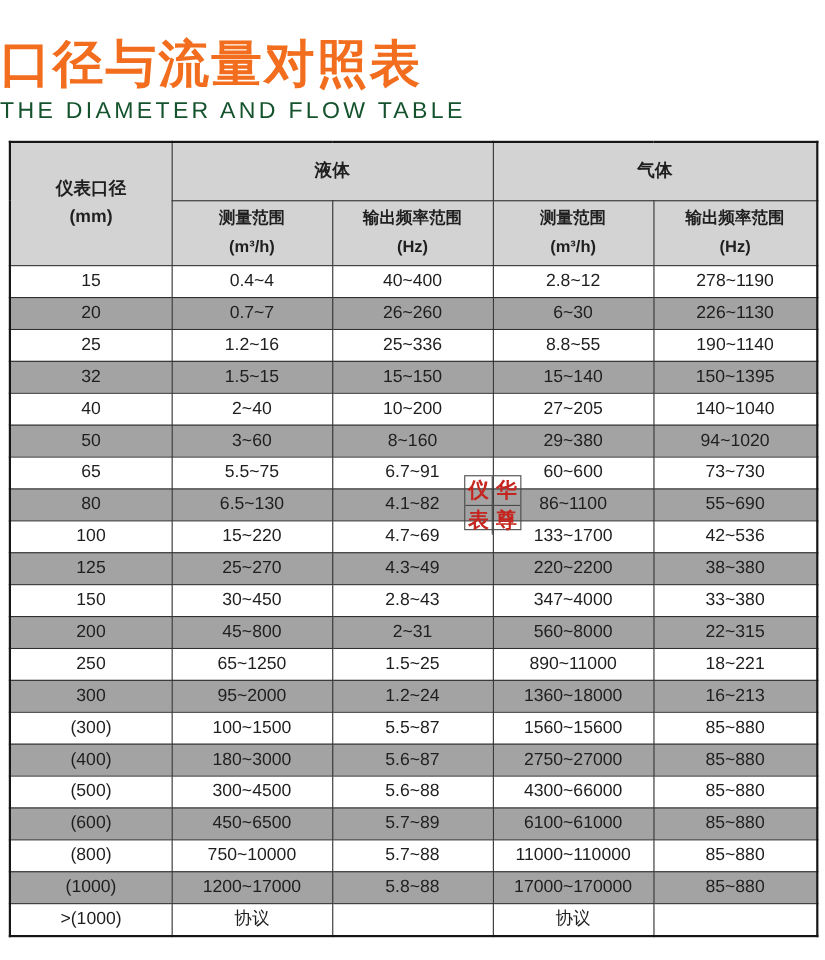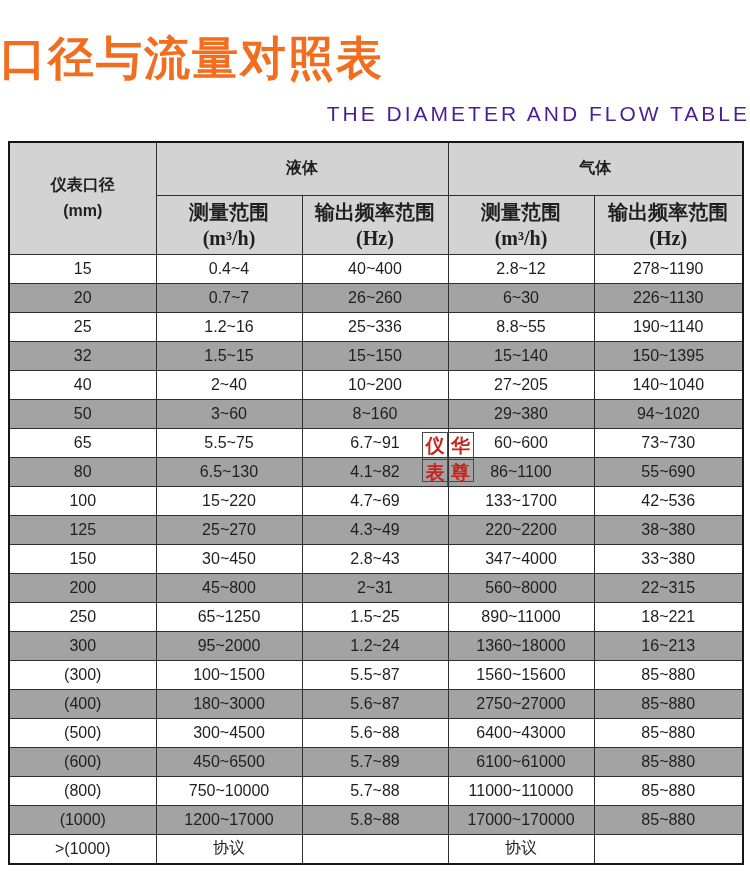--- a/index.html
+++ b/index.html
@@ -17,26 +17,26 @@
   }
   .page-title {
     margin-top: 33px;
     font-size: 46px;
     font-weight: 600;
     letter-spacing: 2px;
     color: #f26e1e;
     line-height: 1.1;
   }
   .page-subtitle {
-    margin-top: 18px;
-    text-align: right;
+    margin-top: 5px;
+    text-align: left;
     font-size: 21px;
     font-weight: 300;
     letter-spacing: 3px;
-    color: #4c1d95;
+    color: #14532d;
     line-height: 1.1;
   }
   table.flow-table {
     width: 734px;
     margin: 16px 8px 0 8px;
     border-collapse: collapse;
     table-layout: fixed;
     border: 2px solid #161616;
   }
   table.flow-table th,
@@ -46,21 +46,21 @@
     vertical-align: middle;
     padding: 0;
     color: #1f1f1f;
   }
   table.flow-table th {
     background: #d3d3d3;
     font-weight: bold;
     font-size: 16px;
   }
   table.flow-table tr.hdr-top th { height: 52px; }
-  table.flow-table tr.hdr-sub th { height: 58px; line-height: 26px; font-size: 20px; font-family: Liberation Serif, serif; }
+  table.flow-table tr.hdr-sub th { height: 58px; line-height: 26px; font-size: 15px; }
   table.flow-table td {
     height: 28px;
     font-size: 16px;
   }
   table.flow-table tr.stripe td { background: #a3a3a3; }
   .hdr-two-line div { line-height: 26px; }
   .watermark {
     position: absolute;
     left: 422px;
     top: 432px;
@@ -237,21 +237,21 @@
         <td>(400)</td>
         <td>180~3000</td>
         <td>5.6~87</td>
         <td>2750~27000</td>
         <td>85~880</td>
       </tr>
       <tr>
         <td>(500)</td>
         <td>300~4500</td>
         <td>5.6~88</td>
-        <td>6400~43000</td>
+        <td>4300~66000</td>
         <td>85~880</td>
       </tr>
       <tr class="stripe">
         <td>(600)</td>
         <td>450~6500</td>
         <td>5.7~89</td>
         <td>6100~61000</td>
         <td>85~880</td>
       </tr>
       <tr>

